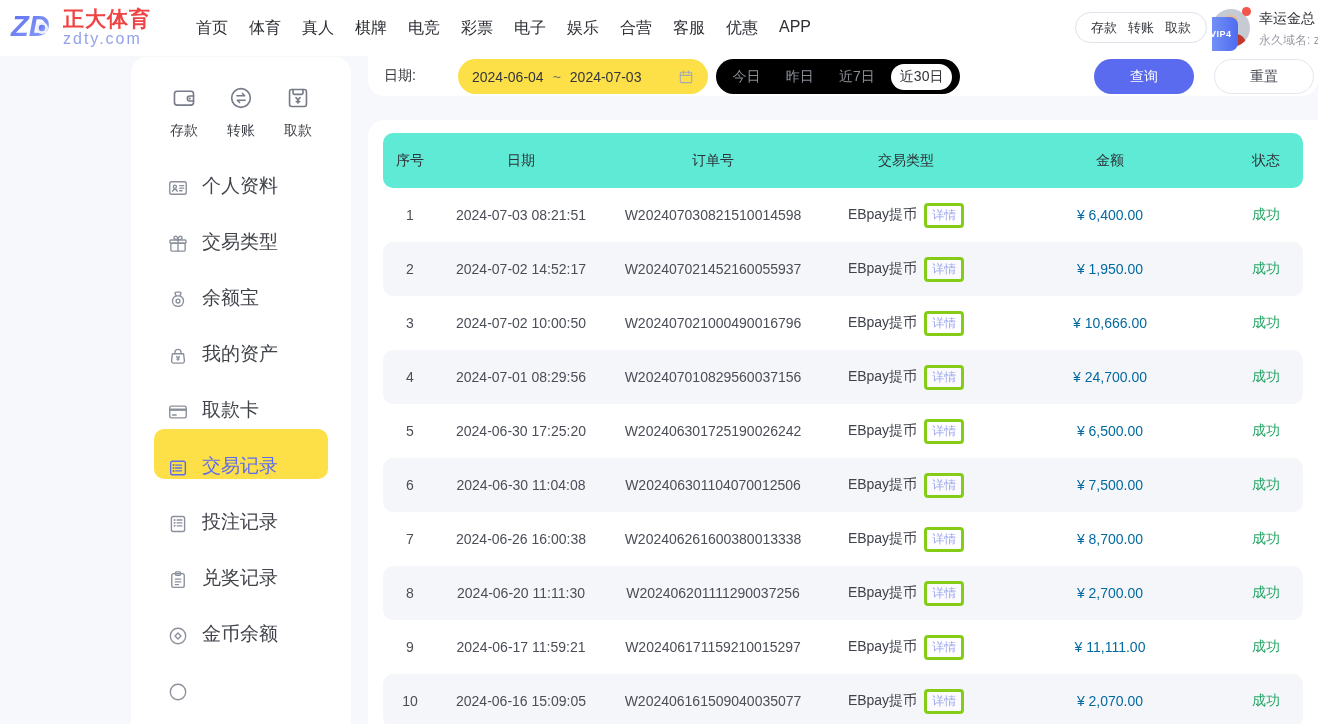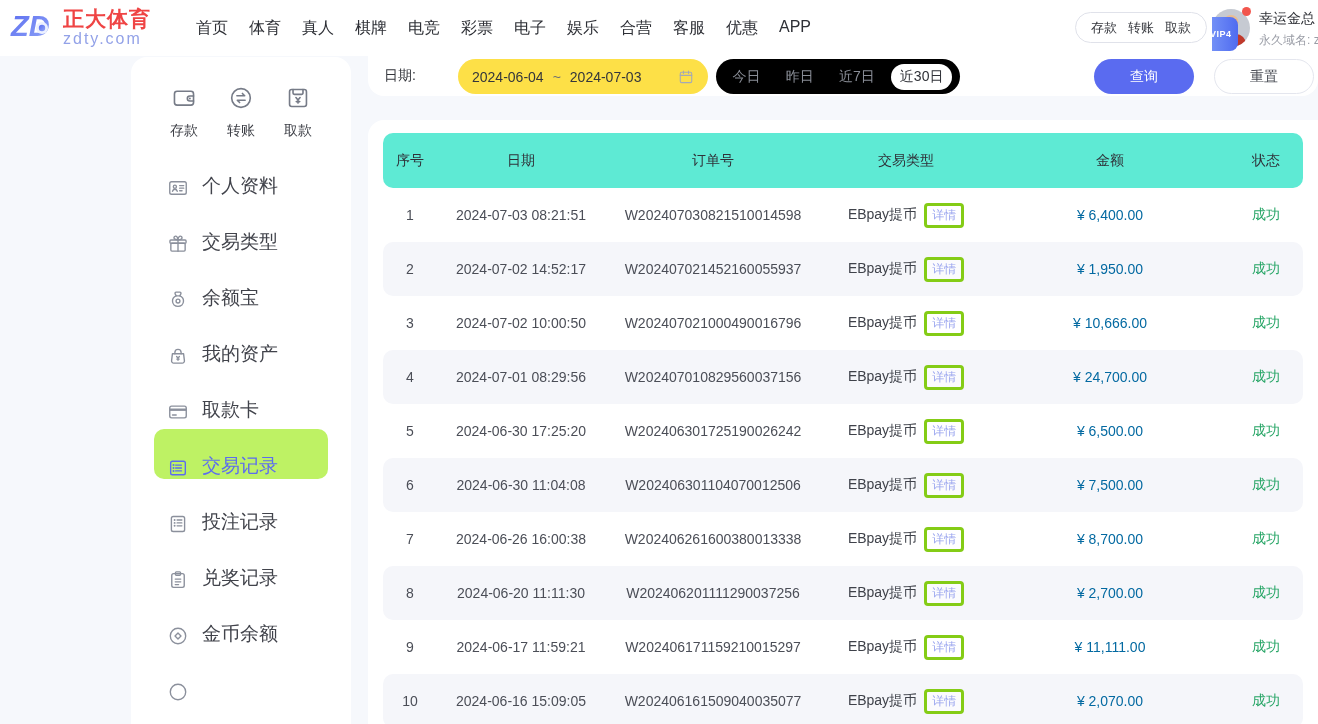--- a/index.html
+++ b/index.html
@@ -29,21 +29,21 @@
 
   
   .sidebar{position:absolute;left:131px;top:57px;width:220px;height:667px;background:#fff;border-radius:16px 16px 0 0;overflow:hidden}
   .quick-actions{display:flex;justify-content:space-between;padding:28px 25px 0}
   .qa{width:56px;display:flex;flex-direction:column;align-items:center;cursor:pointer}
   .qa svg{width:26px;height:26px;color:#767b87}
   .qa-label{margin-top:7px;font-size:14px;color:#3c3e45}
   .menu{margin-top:9px;padding:0 23px}
   .menu-item{height:50px;margin-top:6px;display:flex;align-items:flex-end;gap:13px;padding-left:13px;border-radius:10px;font-size:19px;color:#41434b;cursor:pointer}
   .menu-item svg{width:22px;height:22px;color:#8b909c;flex:none}
-  .menu-item.active{background:#bef264;color:#5b6cf0}
+  .menu-item.active{background:#fde047;color:#5b6cf0}
   .menu-item.active svg{color:#5b6cf0}
 
   
   .filter-card{position:absolute;left:368px;top:28px;width:950px;height:68px;background:#fff;border-radius:16px;z-index:5}
   .f-label{position:absolute;left:16px;top:39px;font-size:14px;color:#34363c}
   .date-range{position:absolute;left:90px;top:31px;width:250px;height:35px;background:#fde047;border-radius:18px;display:flex;align-items:center;padding:0 14px;font-size:14px;color:#34363c;gap:9px;cursor:pointer}
   .date-sep{color:#6a6d75}
   .cal{margin-left:auto;width:16px;height:16px;color:#a4a9b6}
   .quick-ranges{position:absolute;left:348px;top:31px;width:244px;height:35px;background:#000000;border-radius:18px;display:flex;align-items:center;justify-content:space-around;font-size:14px;padding:0 4px}
   .qr{color:#8a8e97;cursor:pointer;padding:4px 9px;border-radius:14px;white-space:nowrap}

